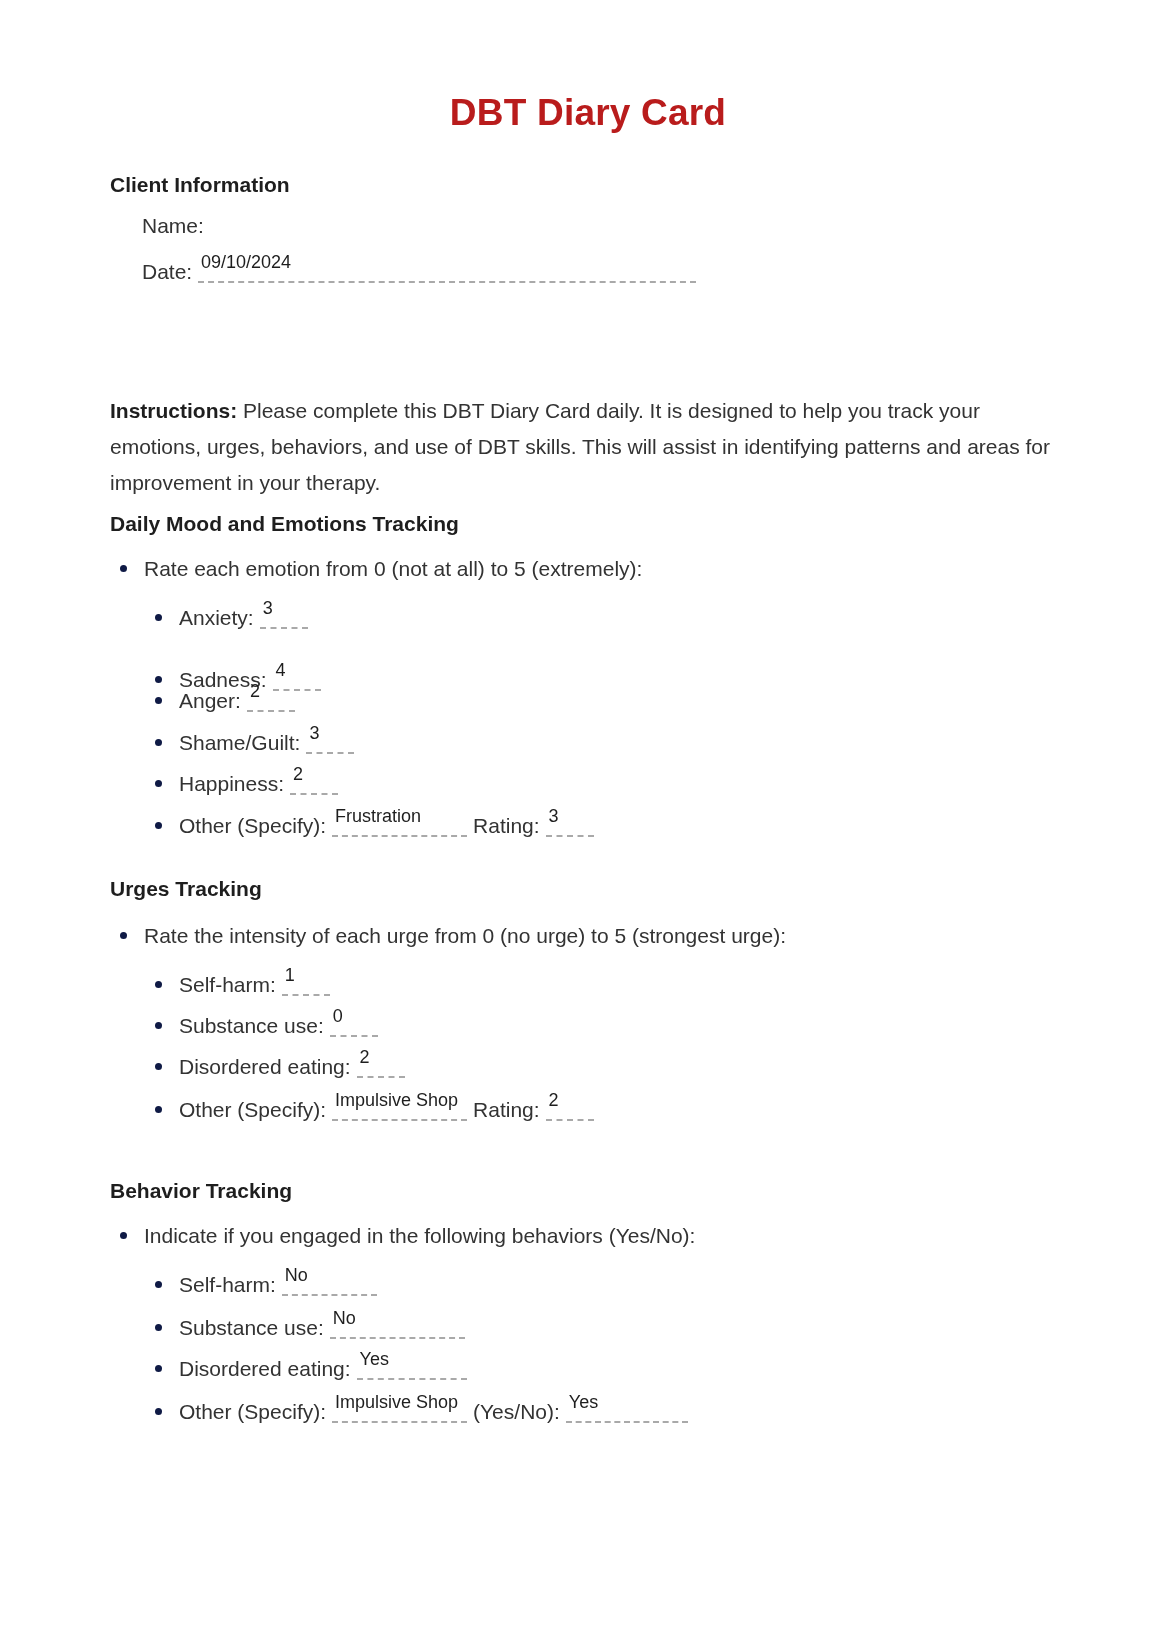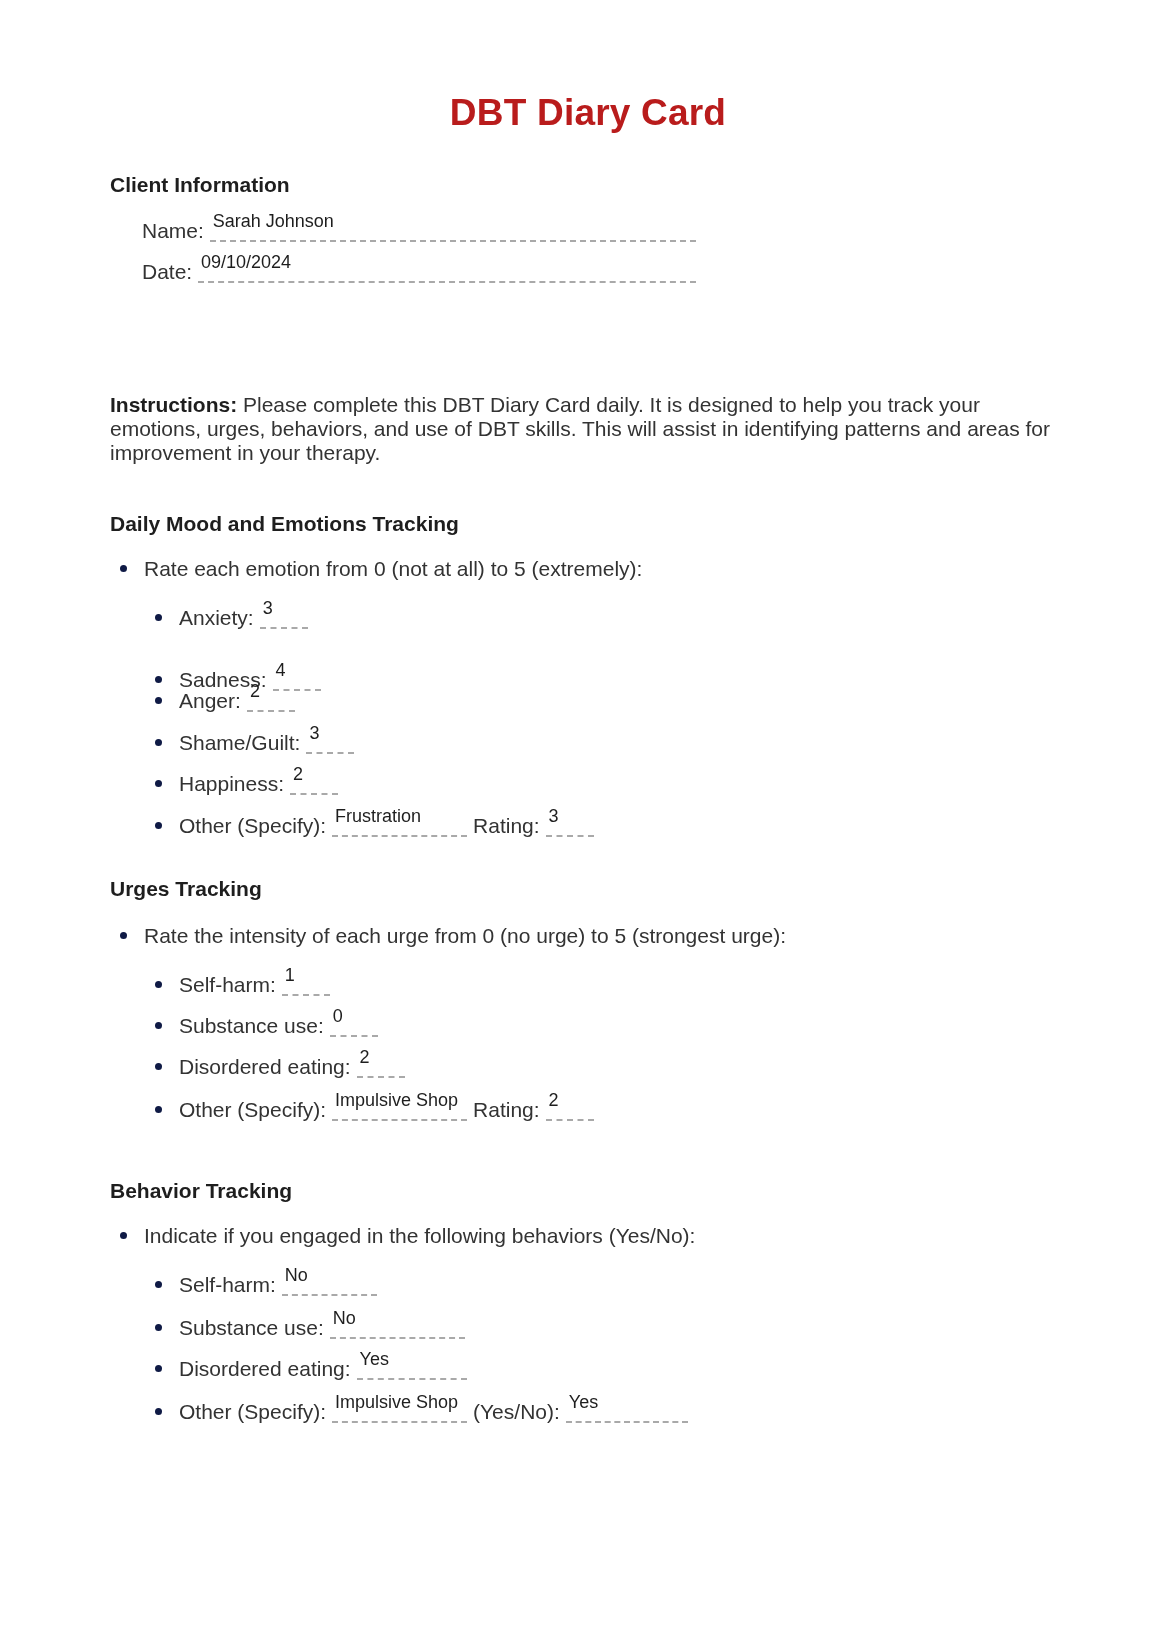--- a/index.html
+++ b/index.html
@@ -68,21 +68,21 @@
       left: 0; right: 0;
       bottom: -4px;
       border-bottom: 2px dashed #a9a9a9;
     }
     .instructions {
       position: absolute;
       left: 110px;
       top: 393px;
       width: 960px;
       font-size: 21px;
-      line-height: 24px;
+      line-height: 36px;
       color: #333333;
       margin: 0;
     }
     .instructions b {
       color: #1e1e1e;
     }
     .bullet-row {
       position: absolute;
       font-size: 21px;
       color: #333333;
@@ -114,24 +114,20 @@
 <body>
 
 <div class="page">
 
   <h1 class="title">DBT Diary Card</h1>
 
   <h2 class="section-heading" style="top:173px;">Client Information</h2>
 
   <div class="info-row" style="top:214px;">
     <span>Name:</span>
-    <span class="field w-name">
-      <span class="fill">Sarah Johnson</span>
-      <span class="line"></span>
-    </span>
   </div>
 
   <div class="info-row" style="top:255px;">
     <span>Date:</span>
     <span class="field w-date">
       <span class="fill">09/10/2024</span>
       <span class="line"></span>
     </span>
   </div>
 

